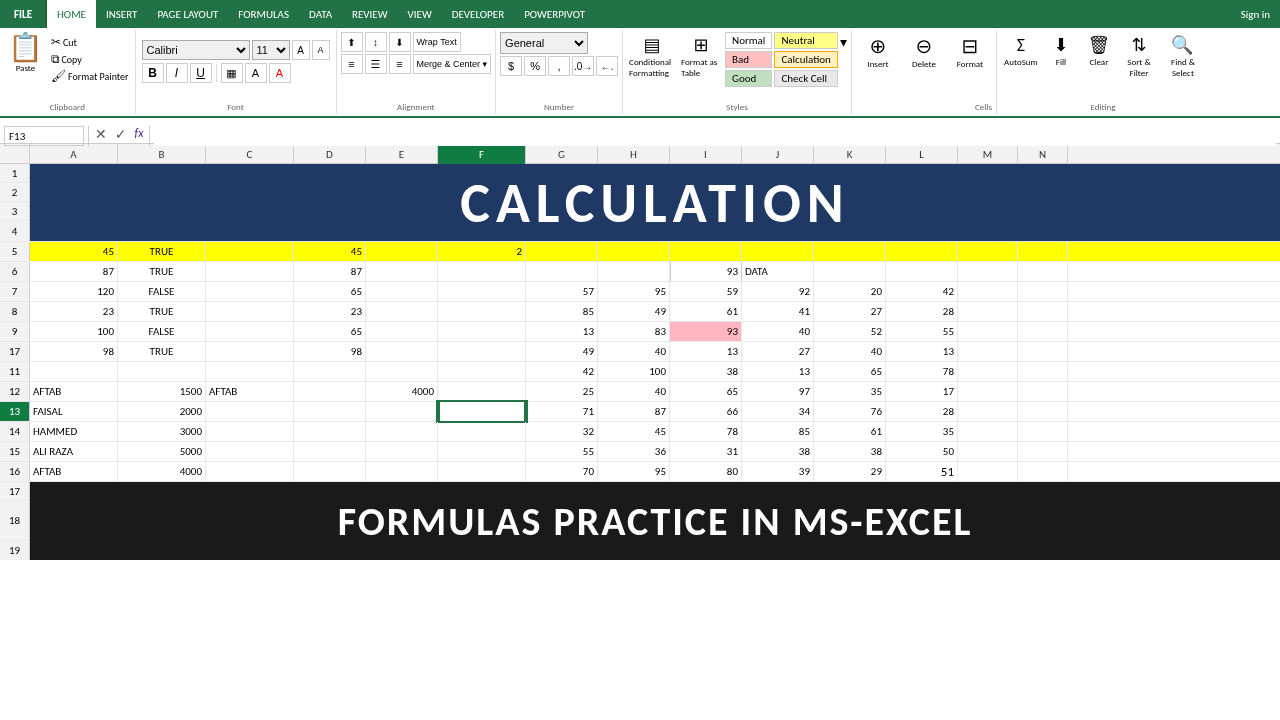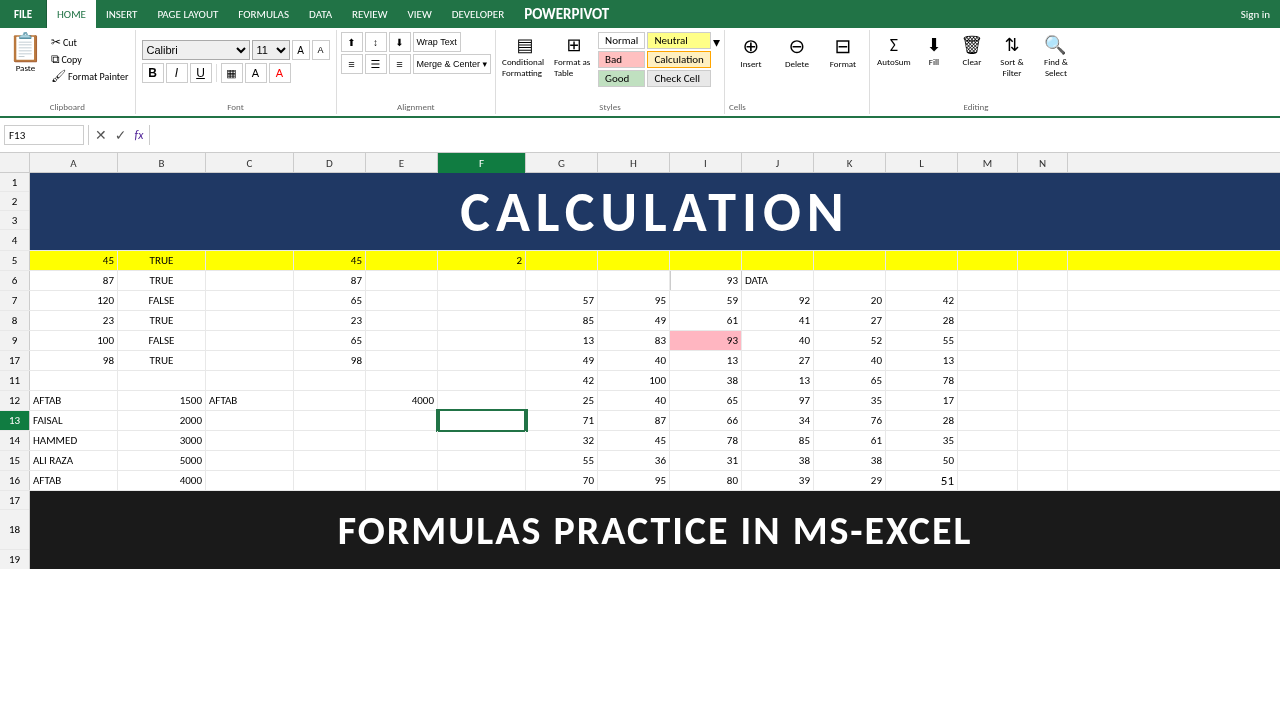--- a/index.html
+++ b/index.html
@@ -31,21 +31,21 @@
     </div>
     <div id="ribbon-tabs" style="display:flex; height:100%;">
         <div style="color: rgb(33, 115, 70); font-size: 11px; padding: 0px 10px; display: flex; align-items: center; cursor: pointer; font-weight: 500; background: white;">HOME</div>
         <div style="color: white; font-size: 11px; padding: 0px 10px; display: flex; align-items: center; cursor: pointer; font-weight: 500;">INSERT</div>
         <div style="color: white; font-size: 11px; padding: 0px 10px; display: flex; align-items: center; cursor: pointer; font-weight: 500;">PAGE LAYOUT</div>
         <div style="color: white; font-size: 11px; padding: 0px 10px; display: flex; align-items: center; cursor: pointer; font-weight: 500;">FORMULAS</div>
         <div style="color: white; font-size: 11px; padding: 0px 10px; display: flex; align-items: center; cursor: pointer; font-weight: 500;">DATA</div>
         <div style="color: white; font-size: 11px; padding: 0px 10px; display: flex; align-items: center; cursor: pointer; font-weight: 500;">REVIEW</div>
         <div style="color: white; font-size: 11px; padding: 0px 10px; display: flex; align-items: center; cursor: pointer; font-weight: 500;">VIEW</div>
         <div style="color: white; font-size: 11px; padding: 0px 10px; display: flex; align-items: center; cursor: pointer; font-weight: 500;">DEVELOPER</div>
-        <div style="color: white; font-size: 15px; padding: 0px 10px; display: flex; align-items: center; cursor: pointer; font-weight: 700;">POWERPIVOT</div>
+        <div style="color: white; font-size: 11px; padding: 0px 10px; display: flex; align-items: center; cursor: pointer; font-weight: 400;">POWERPIVOT</div>
       </div>
     <div style="position:absolute; right:10px; color:white; font-size:11px; cursor:pointer;">
       <span>Sign in</span>
     </div>
   </div>
 
   <div style="background:white; border-bottom:2px solid #217346; display:flex; align-items:stretch; padding:2px 0; min-height:72px; position:relative;">
 
     <div style="display:flex; flex-direction:column; border-right:1px solid #ddd; padding:2px 4px; position:relative; min-width:80px;">
       <div style="display:flex; align-items:flex-start; flex:1; padding-bottom:14px; gap:2px;">
@@ -107,20 +107,35 @@
         <div style="display:flex; gap:2px; align-items:center;">
           <button style="width:22px; height:20px; border:1px solid #ccc; background:white; cursor:pointer; font-size:11px;">≡</button>
           <button style="width:22px; height:20px; border:1px solid #ccc; background:white; cursor:pointer; font-size:11px;">☰</button>
           <button style="width:22px; height:20px; border:1px solid #ccc; background:white; cursor:pointer; font-size:11px;">≡</button>
           <button style="height:20px; border:1px solid #ccc; background:white; cursor:pointer; font-size:9px; padding:0 3px;">Merge &amp; Center ▾</button>
         </div>
       </div>
       <div style="font-size:9px; color:#666; text-align:center;">Alignment</div>
     </div>
 
+    <div style="display:flex; flex-direction:column; border-right:1px solid #ddd; padding:2px 4px; position:relative; min-width:90px;">
+      <div style="display:flex; flex-direction:column; gap:2px; flex:1; padding-bottom:14px;">
+        <select style="height:22px; font-size:11px; border:1px solid #aaa; width:88px;">
+          <option>General</option>
+        </select>
+        <div style="display:flex; gap:2px;">
+          <button style="width:22px; height:20px; border:1px solid #ccc; background:white; cursor:pointer; font-size:11px;">$</button>
+          <button style="width:22px; height:20px; border:1px solid #ccc; background:white; cursor:pointer; font-size:11px;">%</button>
+          <button style="width:22px; height:20px; border:1px solid #ccc; background:white; cursor:pointer; font-size:11px;">,</button>
+          <button style="width:22px; height:20px; border:1px solid #ccc; background:white; cursor:pointer; font-size:10px;">.0→</button>
+          <button style="width:22px; height:20px; border:1px solid #ccc; background:white; cursor:pointer; font-size:10px;">←.</button>
+        </div>
+      </div>
+      <div style="font-size:9px; color:#666; text-align:center;">Number</div>
+    </div>
 
     <div style="display:flex; flex-direction:column; border-right:1px solid #ddd; padding:2px 4px; position:relative; min-width:200px;">
       <div style="display:flex; gap:2px; flex:1; padding-bottom:14px; align-items:flex-start;">
         <div style="display:flex; flex-direction:column; gap:1px;">
           <div style="font-size:9px; cursor:pointer; padding:2px; display:flex; flex-direction:column; align-items:center; width:50px;">
             <span style="font-size:18px;">▤</span>
               <span>Conditional Formatting</span>
           </div>
         </div>
         <div style="display:flex; flex-direction:column; gap:1px;">
@@ -152,21 +167,21 @@
         </div>
         <div style="display:flex; flex-direction:column; align-items:center; cursor:pointer; font-size:9px; width:44px; padding:2px;">
           <span style="font-size:20px;">⊖</span>
           <span>Delete</span>
         </div>
         <div style="display:flex; flex-direction:column; align-items:center; cursor:pointer; font-size:9px; width:44px; padding:2px;">
           <span style="font-size:20px;">⊟</span>
           <span>Format</span>
         </div>
       </div>
-      <div style="font-size:9px; color:#666; text-align:left;">Cells</div>
+      <div style="font-size:9px; color:#666; text-align:right;">Cells</div>
     </div>
 
     <div style="display:flex; flex-direction:column; padding:2px 4px; position:relative; min-width:140px;">
       <div style="display:flex; gap:2px; flex:1; padding-bottom:14px; align-items:flex-start;">
         <div style="display:flex; flex-direction:column; align-items:center; cursor:pointer; font-size:9px; width:40px; padding:2px;">
           <span style="font-size:18px;">Σ</span>
           <span>AutoSum</span>
         </div>
         <div style="display:flex; flex-direction:column; align-items:center; cursor:pointer; font-size:9px; width:36px; padding:2px;">
           <span style="font-size:18px;">⬇</span>
@@ -182,21 +197,21 @@
         </div>
         <div style="display:flex; flex-direction:column; align-items:center; cursor:pointer; font-size:9px; width:44px; padding:2px; text-align:center;">
           <span style="font-size:18px;">🔍</span>
           <span>Find &amp; Select</span>
         </div>
       </div>
       <div style="font-size:9px; color:#666; text-align:center;">Editing</div>
     </div>
   </div>
 
-  <div style="display:flex; align-items:center; height:26px; border-bottom:1px solid #ccc; background:white; padding:17px 4px; gap:4px;">
+  <div style="display:flex; align-items:flex-start; height:26px; border-bottom:1px solid #ccc; background:white; padding:8px 4px; gap:4px;">
     <div style="width:80px; border:1px solid #ccc; height:20px; font-size:11px; padding:0 4px; display:flex; align-items:center;">
       <span>F13</span>
     </div>
     <div style="width:1px; background:#ccc; height:20px;"></div>
     <div style="cursor:pointer; color:#555; font-size:14px; padding:0 2px;">✕</div>
     <div style="cursor:pointer; color:#555; font-size:14px; padding:0 2px;">✓</div>
     <div style="cursor:pointer; color:#4c1d95; font-size:12px; padding:0 2px; font-style:italic;">fx</div>
     <div style="width:1px; background:#ccc; height:20px;"></div>
     <input type="text" style="flex: 1 1 0%; height: 20px; font-size: 11px; border: none; outline: none; padding: 0px 4px;" value="">
   </div>

